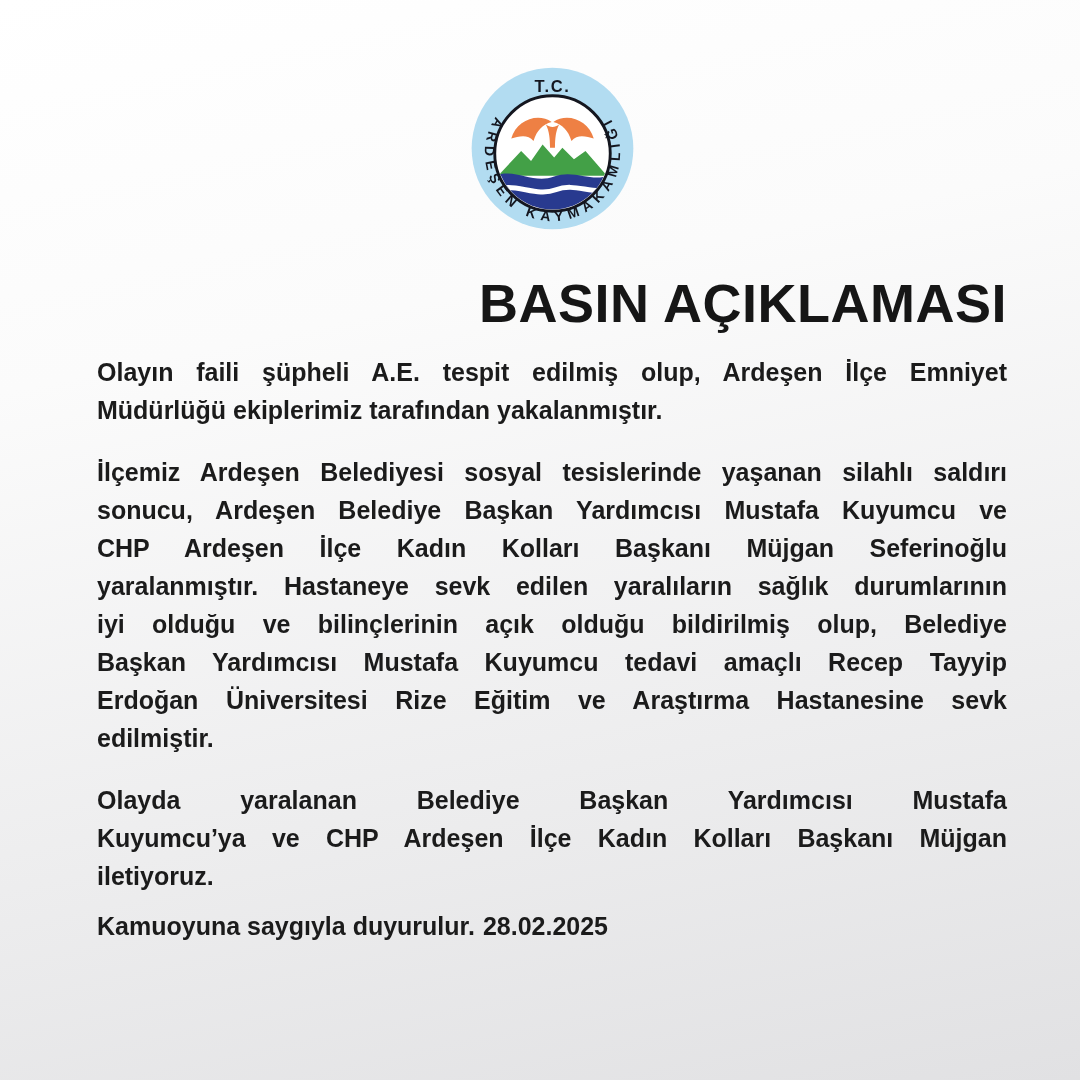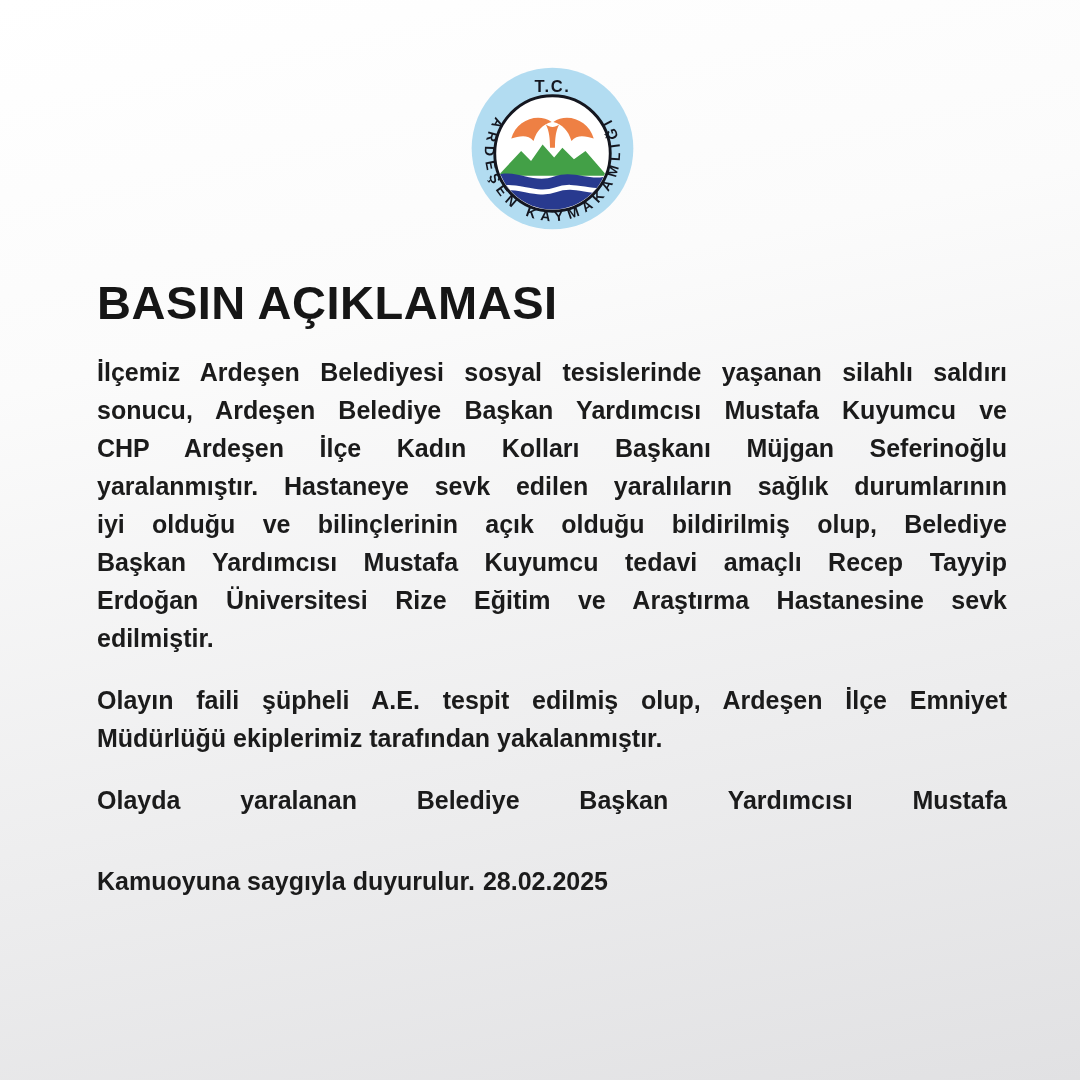--- a/index.html
+++ b/index.html
@@ -8,36 +8,36 @@
     background: linear-gradient(168deg, #ffffff 0%, #fbfbfb 30%, #ededee 68%, #e1e1e3 100%);
     font-family: "Liberation Sans", sans-serif;
   }
   .poster { width:1080px; height:1080px; position:relative; }
   .content-col { margin-left:97px; width:910px; }
 
   .logo-wrap { width:165px; height:165px; margin:66px auto 0;text-decoration:underline; }
   .logo-wrap svg { display:block; width:165px; height:165px; }
 
   h1.title {
-    margin:44px 0 0; text-align:left;
-    font-size:47px; line-height:56px; font-weight:bold;
+    margin:44px 0 0; text-align:right;
+    font-size:54px; line-height:56px; font-weight:bold;
     color:#161616; letter-spacing:0.5px;
   }
 
   .body-text { margin-top:22px; color:#1b1b1b; }
   .paragraph { margin:0 0 24px 0; }
   .paragraph:last-child { margin-bottom:0; }
   .line {
     display:block; white-space:nowrap; overflow:visible;
     font-size:25px; line-height:38px; font-weight:bold;
   }
   .line > span { display:inline-block; }
 
   .footer-line {
-    margin-top:43px;
+    margin-top:12px;
     font-size:25px; line-height:38px; font-weight:bold;
     color:#1b1b1b; white-space:nowrap;
   }
   .footer-line .date { margin-left:8px; }
 </style>
 </head>
 <body>
 
 <div class="poster">
   <div class="content-col">
@@ -73,35 +73,37 @@
         <text font-size="17" font-weight="bold" font-family="Liberation Sans, sans-serif" fill="#14161f">
           <textPath href="#ringPath" startOffset="0" textLength="348" lengthAdjust="spacing">ARDEŞEN KAYMAKAMLIĞI</textPath>
         </text>
       </svg>
     </div>
 
     <h1 class="title">BASIN AÇIKLAMASI</h1>
 
     <div class="body-text">
         <div class="paragraph">
+          <div class="line"><span style="word-spacing: 15.8003px;">Olayın faili şüpheli A.E. tespit edilmiş olup, Ardeşen İlçe Emniyet</span></div>
+          <div class="line no-fit"><span>Müdürlüğü ekiplerimiz tarafından yakalanmıştır.</span></div>
+        </div>
+        <div class="paragraph">
           <div class="line"><span style="word-spacing: 13.4085px;">İlçemiz Ardeşen Belediyesi sosyal tesislerinde yaşanan silahlı saldırı</span></div>
           <div class="line"><span style="word-spacing: 16.2656px;">sonucu, Ardeşen Belediye Başkan Yardımcısı Mustafa Kuyumcu ve</span></div>
           <div class="line"><span style="word-spacing: 28.5871px;">CHP Ardeşen İlçe Kadın Kolları Başkanı Müjgan Seferinoğlu</span></div>
           <div class="line"><span style="word-spacing: 18.7318px;">yaralanmıştır. Hastaneye sevk edilen yaralıların sağlık durumlarının</span></div>
           <div class="line"><span style="word-spacing: 20.332px;">iyi olduğu ve bilinçlerinin açık olduğu bildirilmiş olup, Belediye</span></div>
           <div class="line"><span style="word-spacing: 19.5692px;">Başkan Yardımcısı Mustafa Kuyumcu tedavi amaçlı Recep Tayyip</span></div>
           <div class="line"><span style="word-spacing: 20.5625px;">Erdoğan Üniversitesi Rize Eğitim ve Araştırma Hastanesine sevk</span></div>
           <div class="line no-fit"><span>edilmiştir.</span></div>
         </div>
         <div class="paragraph">
-          <div class="line"><span style="word-spacing: 15.8003px;">Olayın faili şüpheli A.E. tespit edilmiş olup, Ardeşen İlçe Emniyet</span></div>
-          <div class="line no-fit"><span>Müdürlüğü ekiplerimiz tarafından yakalanmıştır.</span></div>
-        </div>
-        <div class="paragraph">
           <div class="line"><span style="word-spacing: 52.8594px;">Olayda yaralanan Belediye Başkan Yardımcısı Mustafa</span></div>
+          <div class="line"><span style="word-spacing: 19.2754px;">Kuyumcu’ya ve CHP Ardeşen İlçe Kadın Kolları Başkanı Müjgan</span></div>
+          <div class="line no-fit"><span>iletiyoruz.</span></div>
         </div>
       </div>
 
     <div class="footer-line">
       <span>Kamuoyuna saygıyla duyurulur.</span><span class="date">28.02.2025</span>
     </div>
 
   </div>
 </div>
 

